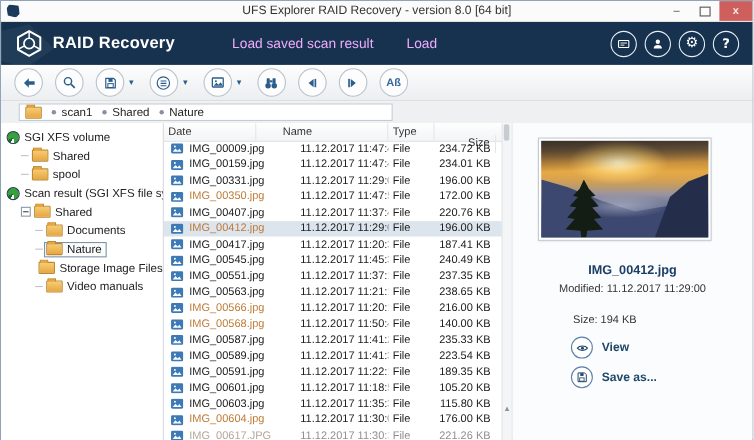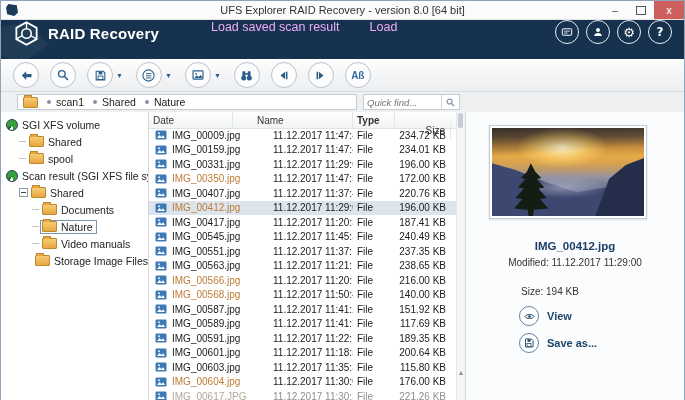--- a/index.html
+++ b/index.html
@@ -9,21 +9,21 @@
   
   .titlebar{position:relative;height:18px;background:#fbfbfb;display:flex;align-items:center;border-bottom:1px solid #e3e3e3;gap:44px;}
   .app-ico{width:12px;height:12px;margin:0 0 0 5px;background:#1b3a5c;clip-path:polygon(20% 0,90% 10%,100% 70%,70% 100%,10% 85%,0 30%);}
   .title-text{position:absolute;left:0;right:0;text-align:center;font-size:11px;color:#333;}
   .win-controls{margin-left:auto;display:flex;height:100%;}
   .win-btn{width:26px;height:100%;display:flex;align-items:center;justify-content:center;font-size:10px;color:#444;cursor:default;}
   .win-btn.close{background:#cf5f5c;color:#f7e9e9;width:30px;font-weight:bold;}
   .max-box{width:8px;height:7px;border:1px solid #555;}
 
   
-  .navbar{position:relative;height:39px;background:#16324e;display:flex;align-items:flex-start;overflow:hidden;}
+  .navbar{position:relative;height:39px;background:#16324e;display:flex;align-items:center;overflow:hidden;}
   .nav-deco{position:absolute;left:-8px;top:2px;width:56px;height:40px;background:rgba(255,255,255,0.05);clip-path:polygon(0 20%,60% 0,100% 55%,55% 100%,5% 80%);}
   .brand{display:flex;align-items:center;margin-left:12px;z-index:1;}
   .brand svg{margin-right:8px;}
   .brand-name{color:#fff;font-size:15px;font-weight:bold;letter-spacing:.2px;}
   .nav-menu{display:flex;gap:30px;margin-left:52px;z-index:1;}
   .nav-item{color:#f0abfc;font-size:12.5px;cursor:pointer;}
   .nav-icons{margin-left:auto;margin-right:12px;display:flex;gap:7px;z-index:1;}
   .nav-cbtn{width:24px;height:24px;border:1.6px solid #e8eef4;border-radius:50%;display:flex;align-items:center;justify-content:center;color:#fff;cursor:pointer;box-sizing:border-box;}
   .nav-cbtn .uni{font-size:13px;line-height:1;font-family:"DejaVu Sans",sans-serif;}
 
@@ -55,21 +55,21 @@
   .ico-folder{width:13px;height:9px;background:linear-gradient(180deg,#f5cd74,#e9a63f);border:1px solid #bd892f;border-radius:1px;position:relative;flex:none;}
   .ico-folder:before{content:"";position:absolute;top:-3px;left:0;width:6px;height:2px;background:#e9a63f;border:1px solid #bd892f;border-bottom:none;border-radius:1px 1px 0 0;}
   .ico-vol{width:12px;height:12px;border-radius:50%;border:1px solid #2b3d52;background:conic-gradient(from 205deg,#1e6b2a 0 38deg,#35a23e 38deg 322deg,#ffffff 322deg 360deg);flex:none;box-sizing:border-box;}
 
   
   .filelist{width:317px;border-right:1px solid #d5d8da;box-sizing:border-box;position:relative;background:#fff;overflow:hidden;}
   .flh{height:16px;display:flex;align-items:center;border-bottom:1px solid #e0e3e6;background:linear-gradient(180deg,#fefefe,#f2f4f5);font-size:10px;color:#333;}
   .flh .hc{border-right:1px solid #e4e7ea;height:100%;display:flex;align-items:center;box-sizing:border-box;cursor:pointer;}
   .c-name{width:120px;padding-left:24px;}
   .c-date{width:84px;padding-left:4px;}
-  .c-type{width:42px;padding-left:4px;font-weight:bold;}
+  .c-type{width:42px;padding-left:4px;}
   .c-size{width:56px;justify-content:flex-end;padding-right:5px;margin-top:21px;}
   .frows{position:absolute;top:16px;left:0;right:8px;bottom:0;overflow:hidden;}
   .frow{height:14.5px;display:flex;align-items:center;font-size:10px;color:#1a1a1a;cursor:pointer;}
   .frow .fc{overflow:hidden;white-space:nowrap;box-sizing:border-box;}
   .frow .fc1{width:120px;padding-left:6px;display:flex;align-items:center;}
   .frow .fc2{width:84px;padding-left:4px;}
   .frow .fc3{width:42px;padding-left:4px;}
   .frow .fc4{width:56px;text-align:right;padding-right:5px;}
   .frow.selected{background:#dce5ee;}
   .frow.orange .fname{color:#bf7b35;}
@@ -239,29 +239,20 @@
   <div class="pathrow">
     <div class="crumb-box">
       <span class="ico-folder"></span>
       <span class="crumb-sep"></span>
       <span class="crumb">scan1</span>
       <span class="crumb-sep"></span>
       <span class="crumb">Shared</span>
       <span class="crumb-sep"></span>
       <span class="crumb">Nature</span>
     </div>
-    <div class="quickfind">
-      <input type="text" placeholder="Quick find..." style="">
-      <div class="qf-btn">
-        <svg width="11" height="11" viewBox="0 0 24 24">
-          <circle cx="10" cy="10" r="5.5" fill="none" stroke="#6d87a0" stroke-width="2.2"></circle>
-          <line x1="14.5" y1="14.5" x2="20" y2="20" stroke="#6d87a0" stroke-width="2.4"></line>
-        </svg>
-      </div>
-    </div>
   </div>
 
   <div class="main">
     <div class="tree" id="tree">
         <div class="tree-row" style="padding-left: 5px;">
           <span class="labelwrap" style="display: flex; align-items: center;">
             <span class="ico-vol"></span>
             <span class="tree-label">SGI XFS volume</span>
           </span>
         </div>
@@ -303,28 +294,28 @@
           <span class="branch"></span>
           <span class="labelwrap" style="display: flex; align-items: center;">
             <span class="ico-folder"></span>
             <span class="tree-label">Nature</span>
           </span>
         </div>
         <div class="tree-row" style="padding-left: 31px;">
           <span class="branch"></span>
           <span class="labelwrap" style="display: flex; align-items: center;">
             <span class="ico-folder"></span>
-            <span class="tree-label">Video manuals</span>
+            <span class="tree-label">Storage Image Files</span>
           </span>
         </div>
         <div class="tree-row" style="padding-left: 31px;">
           <span class="branch"></span>
           <span class="labelwrap" style="display: flex; align-items: center;">
             <span class="ico-folder"></span>
-            <span class="tree-label">Storage Image Files</span>
+            <span class="tree-label">Video manuals</span>
           </span>
         </div>
       </div>
 
     <div class="filelist">
       <div class="flh">
         <div class="hc c-date">Date</div>
         <div class="hc c-name">Name</div>
         <div class="hc c-type">Type</div>
         <div class="hc c-size">Size</div>
@@ -516,36 +507,36 @@
                 <svg width="12" height="10" viewBox="0 0 24 20">
                   <rect x="1" y="1" width="22" height="18" rx="2.5" fill="#3d7ab5"></rect>
                   <path d="M4 16l5-6 4 4 3-3.5 4 5.5z" fill="#fff"></path>
                   <circle cx="8" cy="6.5" r="1.8" fill="#fff"></circle>
                 </svg>
               </span>
               <span class="fname">IMG_00587.jpg</span>
             </div>
             <div class="fc fc2">11.12.2017 11:41:26</div>
             <div class="fc fc3">File</div>
-            <div class="fc fc4">151.92 KB</div>
+            <div class="fc fc4">235.33 KB</div>
           </div>
           <div class="frow normal">
             <div class="fc fc1">
               <span class="fico">
                 <svg width="12" height="10" viewBox="0 0 24 20">
                   <rect x="1" y="1" width="22" height="18" rx="2.5" fill="#3d7ab5"></rect>
                   <path d="M4 16l5-6 4 4 3-3.5 4 5.5z" fill="#fff"></path>
                   <circle cx="8" cy="6.5" r="1.8" fill="#fff"></circle>
                 </svg>
               </span>
               <span class="fname">IMG_00589.jpg</span>
             </div>
             <div class="fc fc2">11.12.2017 11:41:30</div>
             <div class="fc fc3">File</div>
-            <div class="fc fc4">117.69 KB</div>
+            <div class="fc fc4">223.54 KB</div>
           </div>
           <div class="frow normal">
             <div class="fc fc1">
               <span class="fico">
                 <svg width="12" height="10" viewBox="0 0 24 20">
                   <rect x="1" y="1" width="22" height="18" rx="2.5" fill="#3d7ab5"></rect>
                   <path d="M4 16l5-6 4 4 3-3.5 4 5.5z" fill="#fff"></path>
                   <circle cx="8" cy="6.5" r="1.8" fill="#fff"></circle>
                 </svg>
               </span>
@@ -561,21 +552,21 @@
                 <svg width="12" height="10" viewBox="0 0 24 20">
                   <rect x="1" y="1" width="22" height="18" rx="2.5" fill="#3d7ab5"></rect>
                   <path d="M4 16l5-6 4 4 3-3.5 4 5.5z" fill="#fff"></path>
                   <circle cx="8" cy="6.5" r="1.8" fill="#fff"></circle>
                 </svg>
               </span>
               <span class="fname">IMG_00601.jpg</span>
             </div>
             <div class="fc fc2">11.12.2017 11:18:53</div>
             <div class="fc fc3">File</div>
-            <div class="fc fc4">200.64 KB</div>
+            <div class="fc fc4">105.20 KB</div>
           </div>
           <div class="frow normal">
             <div class="fc fc1">
               <span class="fico">
                 <svg width="12" height="10" viewBox="0 0 24 20">
                   <rect x="1" y="1" width="22" height="18" rx="2.5" fill="#3d7ab5"></rect>
                   <path d="M4 16l5-6 4 4 3-3.5 4 5.5z" fill="#fff"></path>
                   <circle cx="8" cy="6.5" r="1.8" fill="#fff"></circle>
                 </svg>
               </span>

